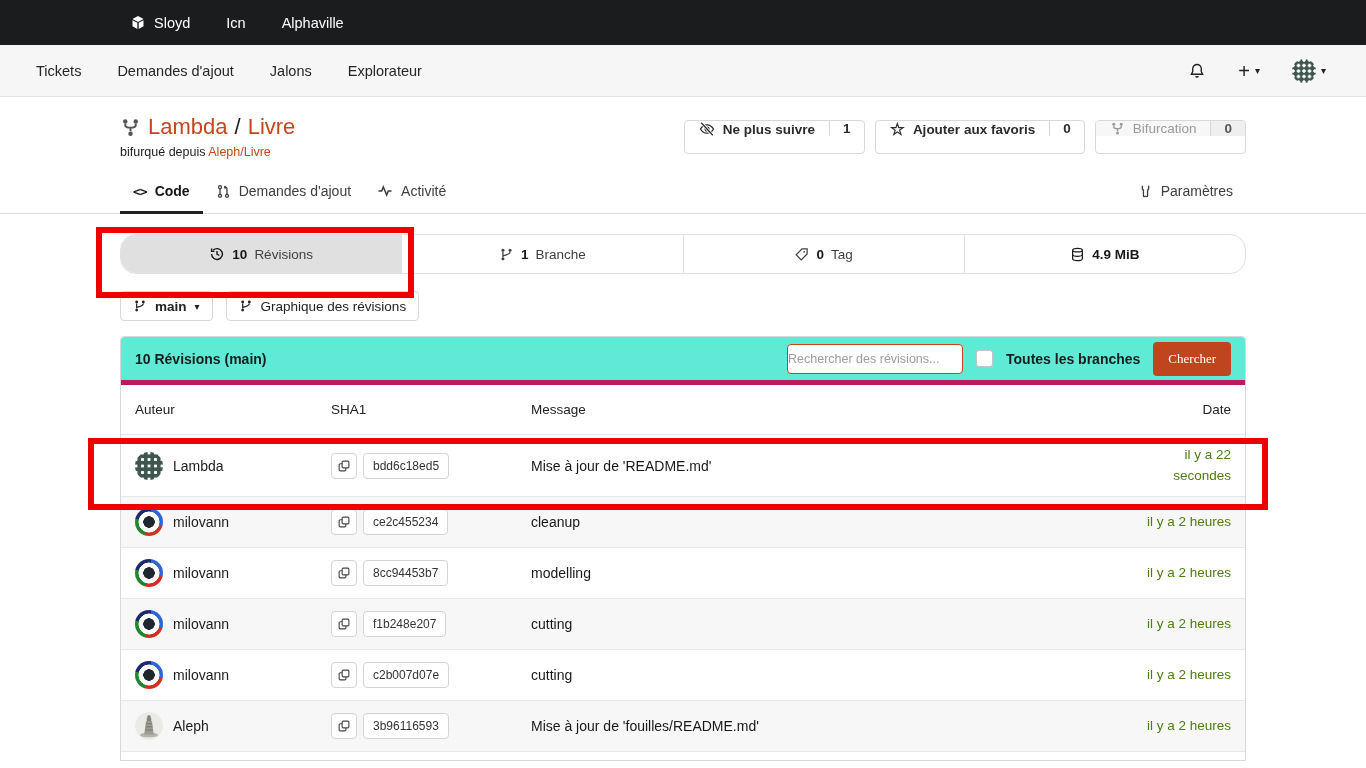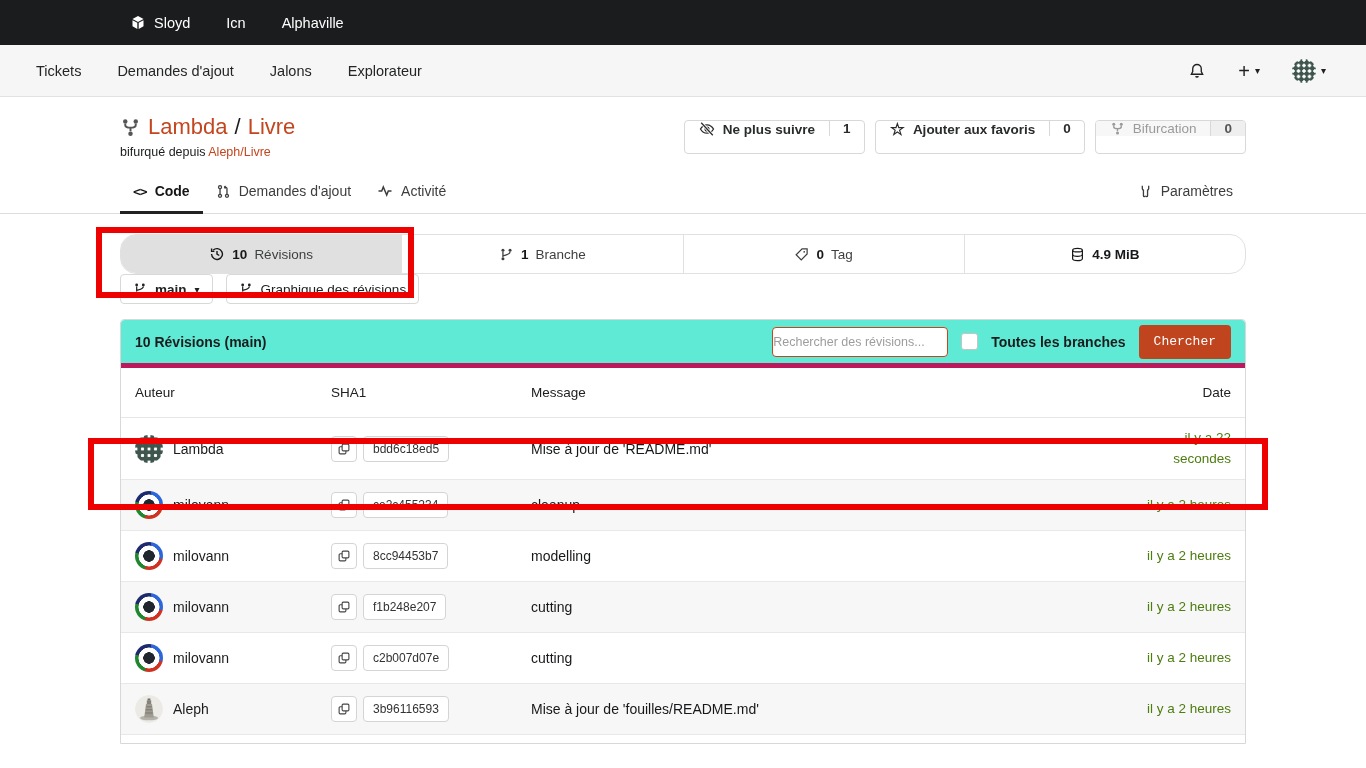--- a/index.html
+++ b/index.html
@@ -48,34 +48,34 @@
   .code-glyph { font-family:"DejaVu Sans Mono",monospace; font-weight:bold; font-size:13px; letter-spacing:-1px; }
 
   
   .stats { display:flex; border:1px solid #e1e1e1; border-radius:16px; height:40px; margin-top:20px; background:#fff; overflow:hidden; }
   .stat { flex:1; display:flex; align-items:center; justify-content:center; gap:7px; font-size:13.5px; color:#3e3f40; border-left:1px solid #e1e1e1; cursor:pointer; }
   .stat:first-child { border-left:none; }
   .stat b { color:#17181a; }
   .stat.active { background:#e0e0e0; }
 
   
-  .branch-bar { display:flex; gap:13px; }
+  .branch-bar { display:flex; gap:13px; margin-top:17px; }
   .obtn { display:flex; align-items:center; gap:8px; background:#fff; border:1px solid #d8d8d8; border-radius:4px; padding:0 12px; height:30px; font-size:13.5px; color:#222; cursor:pointer; }
   .obtn .bold { font-weight:bold; }
 
   
   .panel { margin-top:15px; border:1px solid #d8d8d8; border-radius:4px 4px 0 0; background:#fff; min-height:425px; }
   .panel-header { background:#5eead4; border-bottom:5px solid #be185d; border-radius:4px 4px 0 0; height:48px; display:flex; align-items:center; padding:0 14px; }
   .panel-title { font-size:14px; font-weight:bold; }
   .ph-right { margin-left:auto; display:flex; align-items:center; gap:13px; }
   .search-input { width:176px; height:30px; border:1px solid #c3461f; border-radius:4px; padding:0 0; font-size:12.5px; font-family:"Liberation Sans",sans-serif; color:#333; outline:none; background:#fff; }
   .search-input::placeholder { color:#9d9d9d; }
   .checkbox { width:17px; height:17px; border:1px solid #c4c4c4; border-radius:3px; background:#fff; cursor:pointer; }
   .cb-label { font-size:14px; font-weight:bold; cursor:pointer; }
-  .primary-btn { background:#c0441e; color:#fff; border:none; border-radius:4px; height:34px; padding:0 15px; font-size:13px; font-family:Liberation Mono, monospace; cursor:pointer; }
+  .primary-btn { background:#c0441e; color:#fff; border:none; border-radius:4px; height:34px; padding:0 15px; font-size:13px; font-family:Liberation Serif, serif; cursor:pointer; }
 
   .thead { display:flex; align-items:center; height:50px; padding:0 14px; font-size:13.5px; color:#202122; border-bottom:1px solid #e6e6e6; }
   .col-author { width:196px; flex:none; }
   .col-sha { width:200px; flex:none; }
   .col-msg { flex:1; min-width:0; }
   .col-date { width:100px; flex:none; text-align:right; }
 
   .crow { display:flex; align-items:center; height:51px; padding:0 14px; border-bottom:1px solid #e8e8e8; font-size:14px; background:#fff; }
   .crow:nth-of-type(even) { background:#f7f7f7; }
   .crow.tall { height:62px; }

